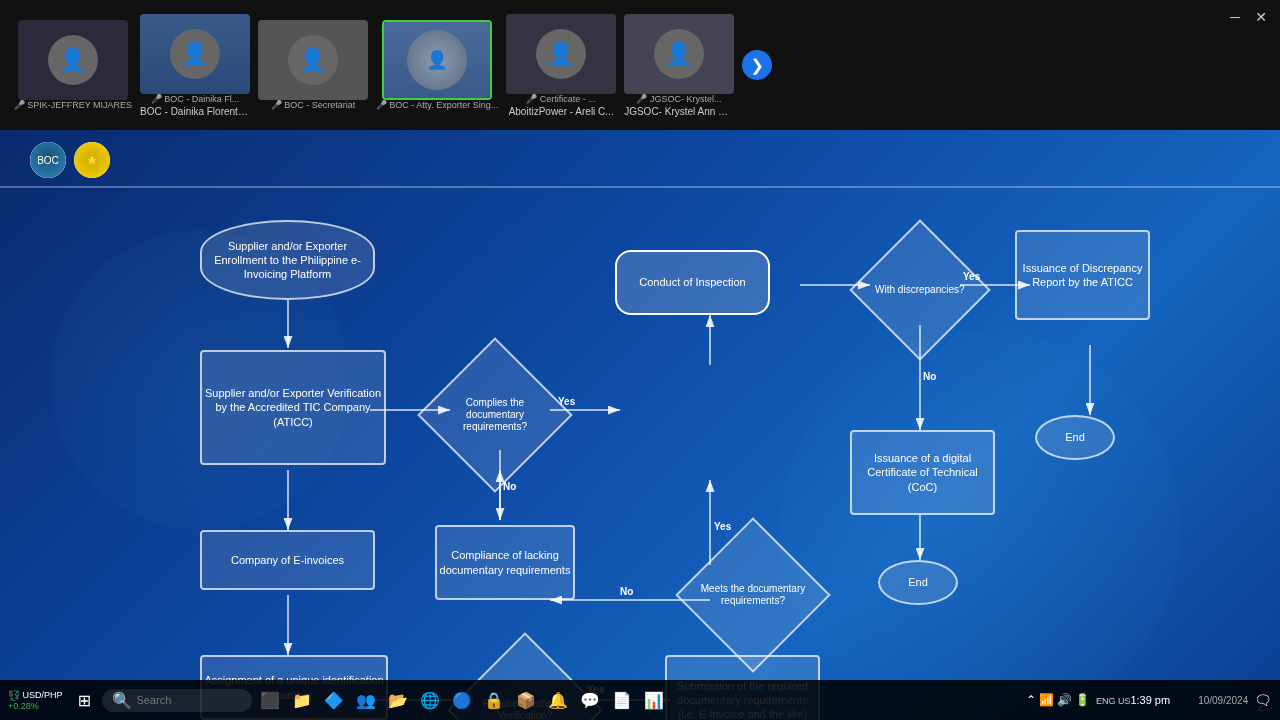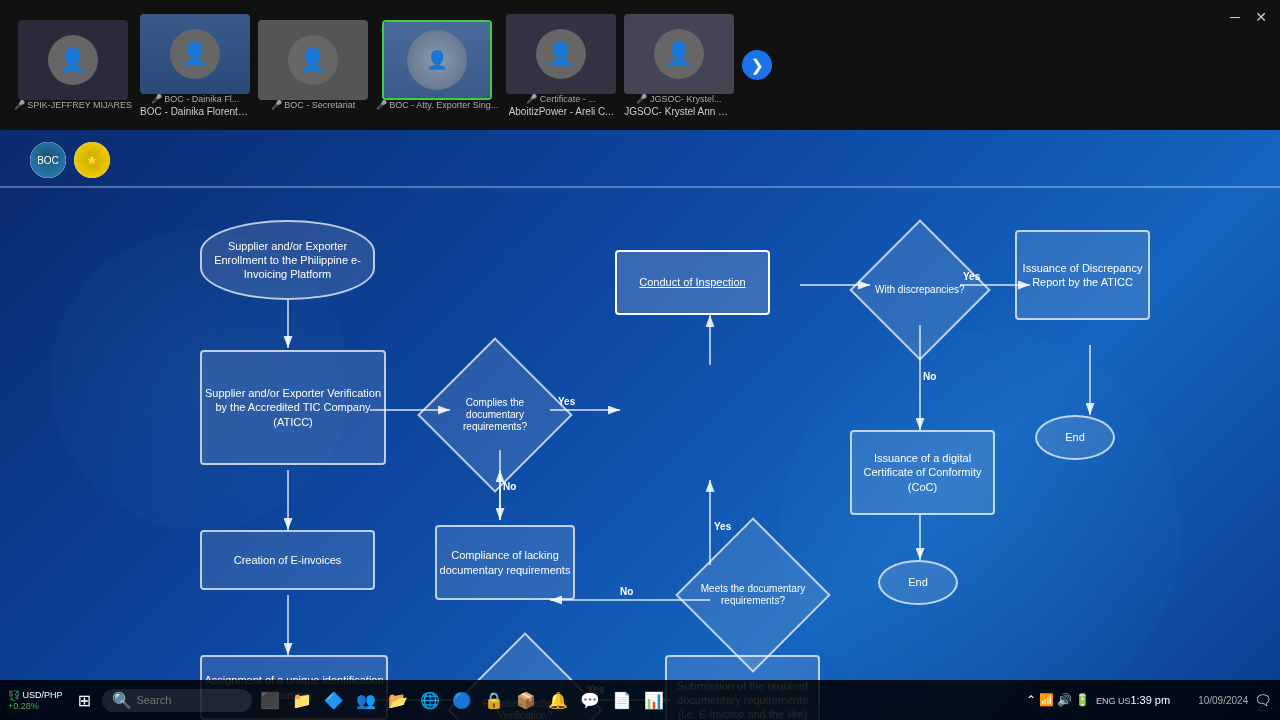--- a/index.html
+++ b/index.html
@@ -97,22 +97,21 @@
       line-height: 1.3;
     }
     .node-rect {
       background: rgba(255,255,255,0.12);
       border: 2px solid rgba(255,255,255,0.7);
       border-radius: 4px;
     }
     .node-rect-highlight {
       background: rgba(255,255,255,0.15);
       border: 2px solid white;
-      border-radius: 4px;
-      text-decoration: underline;
+      border-radius: 16px;
     }
     .node-ellipse {
       background: rgba(255,255,255,0.12);
       border: 2px solid rgba(255,255,255,0.7);
       border-radius: 50%;
     }
     .node-diamond {
       background: rgba(255,255,255,0.12);
       border: 2px solid rgba(255,255,255,0.7);
       transform: rotate(45deg);
@@ -346,21 +345,21 @@
 
     <div class="node node-rect" style="left:60px;top:150px;width:186px;height:115px;">
       <span>Supplier and/or Exporter Verification by the Accredited TIC Company (ATICC)</span>
     </div>
 
     <div class="node node-diamond" style="left:300px;top:160px;width:110px;height:110px;">
       <span class="diamond-text">Complies the documentary requirements?</span>
     </div>
 
     <div class="node node-rect" style="left:60px;top:330px;width:175px;height:60px;">
-      <span>Creation of E-invoices</span>
+      <span>Company of E-invoices</span>
     </div>
 
     <div class="node node-stacked" style="left:295px;top:325px;width:140px;height:75px;">
       <span>Compliance of lacking documentary requirements</span>
     </div>
 
 
     <div class="node node-rect-highlight" style="left:475px;top:50px;width:155px;height:65px;border-color:white;background:rgba(255,255,255,0.18);">
       <span>Conduct of Inspection</span>
     </div>
@@ -371,21 +370,21 @@
 
     <div class="node node-rect" style="left:875px;top:30px;width:135px;height:90px;">
       <span>Issuance of Discrepancy Report by the ATICC</span>
     </div>
 
     <div class="node node-ellipse" style="left:895px;top:215px;width:80px;height:45px;border-radius:50%;">
       <span>End</span>
     </div>
 
     <div class="node node-rect" style="left:710px;top:230px;width:145px;height:85px;">
-      <span>Issuance of a digital Certificate of Conformity (CoC)</span>
+      <span>Issuance of a digital Certificate of Technical (CoC)</span>
     </div>
 
     <div class="node node-ellipse" style="left:738px;top:360px;width:80px;height:45px;border-radius:50%;">
       <span>End</span>
     </div>
 
     <div class="node node-diamond" style="left:558px;top:340px;width:110px;height:110px;">
       <span class="diamond-text">Meets the documentary requirements?</span>
     </div>
 

